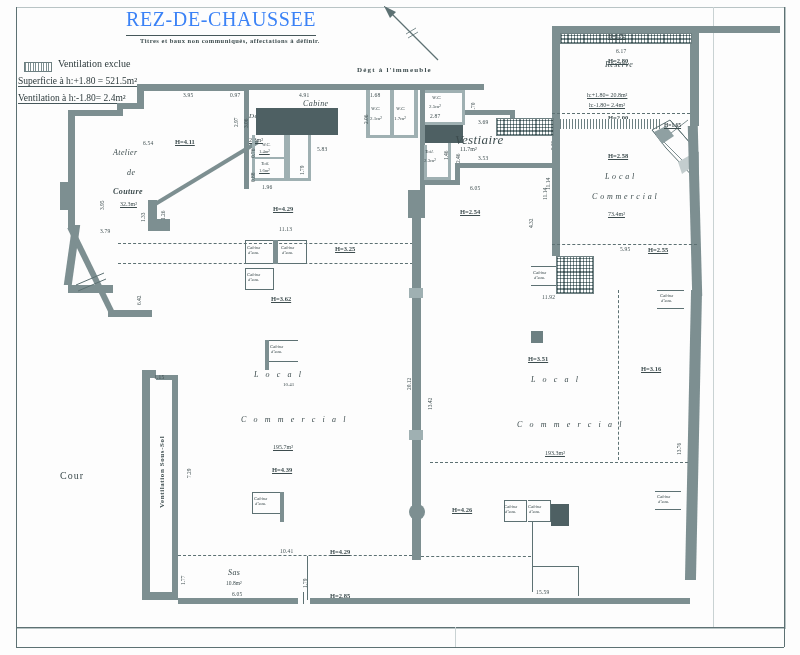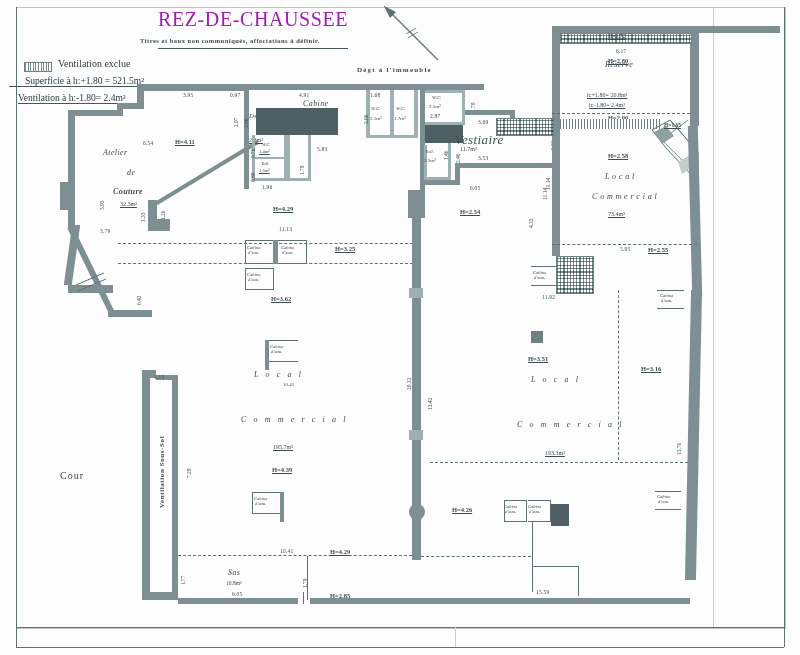--- a/index.html
+++ b/index.html
@@ -23,22 +23,22 @@
   .txt{position:absolute;color:#3d4c4e;white-space:nowrap;font-family:"Liberation Serif",serif;}
   .dim{font-size:5.5px;letter-spacing:.2px;color:#415052;}
   .dimv{font-size:5.5px;color:#415052;transform-origin:0 0;transform:rotate(-90deg);}
   .room{font-style:italic;font-size:8px;letter-spacing:.4px;}
   .room-sp{font-style:italic;font-size:8px;letter-spacing:2.6px;}
   .area{font-size:6px;text-decoration:underline;}
   .hlab{font-size:6.5px;text-decoration:underline;font-weight:bold;}
   .cab{font-size:4.6px;font-style:italic;line-height:1.15;text-align:center;}
   .vert-lab{font-size:7px;font-weight:bold;letter-spacing:.6px;transform-origin:0 0;transform:rotate(-90deg);}
 
-  #title{position:absolute;left:158px;top:8px;font-size:20px;letter-spacing:.6px;
-         color:#a21caf;border-bottom:1.4px solid #46575a;padding-bottom:17px;}
+  #title{position:absolute;left:126px;top:8px;font-size:20px;letter-spacing:.6px;
+         color:#3b82f6;border-bottom:1.4px solid #46575a;padding-bottom:4px;}
   #subtitle{position:absolute;left:140px;top:37px;font-size:6.5px;font-weight:bold;
             letter-spacing:.5px;color:#3d4c4e;}
   .legend-line{position:absolute;font-size:9.5px;color:#2d3a3c;
                border-bottom:1px solid #46575a;padding-bottom:0px;}
   #legend-swatch{position:absolute;left:24px;top:62px;width:26px;height:8px;
       background:repeating-linear-gradient(90deg,#7d8f91 0 1px,#fff 1px 2.6px),
                  repeating-linear-gradient(0deg,#7d8f91 0 1px,#fff 1px 2.8px);
       border:1px solid #6e8082;}
   #legend-swatch-label{position:absolute;left:58px;top:58px;font-size:10px;color:#2d3a3c;}
 
@@ -55,21 +55,21 @@
   <div class="line-v" style="left:784px;top:7px;height:640px;"></div>
   <div class="line-h" style="left:16px;top:647px;width:768px;"></div>
   <div class="line-v" style="left:713px;top:7px;height:620px;border-color:#c9d2d3;"></div>
   <div class="line-v" style="left:455px;top:627px;height:20px;border-color:#c9d2d3;"></div>
 
   <div id="title">REZ-DE-CHAUSSEE</div>
   <div id="subtitle">Titres et baux non communiqués, affectations à définir.</div>
 
   <div id="legend-swatch"></div>
   <div id="legend-swatch-label">Ventilation exclue</div>
-  <div class="legend-line" style="left:9px;top:76px;padding-left:16px;">Superficie à h:+1.80 = 521.5m²</div>
+  <div class="legend-line" style="left:18px;top:76px;">Superficie à h:+1.80 = 521.5m²</div>
   <div class="legend-line" style="left:18px;top:93px;">Ventilation à h:-1.80= 2.4m²</div>
 
   <svg class="arrow-n" style="left:376px;top:2px;" width="70" height="62" viewBox="0 0 70 62">
     <line x1="62" y1="58" x2="10" y2="6" stroke="#5d7173" stroke-width="1.3"></line>
     <line x1="60" y1="56" x2="8" y2="4" stroke="#5d7173" stroke-width="0.8"></line>
     <polygon points="8,4 20,10 14,16" fill="#5d7173"></polygon>
     <line x1="30" y1="32" x2="40" y2="26" stroke="#5d7173" stroke-width="0.8"></line>
     <line x1="32" y1="36" x2="42" y2="30" stroke="#5d7173" stroke-width="0.8"></line>
   </svg>
   <div class="txt" style="left:357px;top:66px;font-size:7px;font-weight:bold;letter-spacing:1.2px;">Dégt à l'immeuble</div>
@@ -77,21 +77,21 @@
   <div class="wall" style="left:137px;top:84px;width:110px;height:7px;"></div>
   <div class="wall" style="left:137px;top:84px;width:7px;height:25px;"></div>
   <div class="wall" style="left:117px;top:103px;width:27px;height:6px;"></div>
   <div class="wall" style="left:117px;top:103px;width:6px;height:7px;"></div>
   <div class="wall" style="left:68px;top:110px;width:55px;height:6px;"></div>
   <div class="wall" style="left:68px;top:110px;width:7px;height:118px;"></div>
   <div class="wall" style="left:60px;top:182px;width:15px;height:28px;"></div>
   <div class="wall" style="left:68px;top:225px;width:8px;height:60px;transform:skewX(-8deg);"></div>
   <div class="wall" style="left:68px;top:285px;width:45px;height:8px;"></div>
 
-  <div class="txt room" style="left:103px;top:148px;text-align:center;">Atelier</div>
+  <div class="txt room" style="left:113px;top:148px;text-align:center;">Atelier</div>
   <div class="txt room" style="left:127px;top:168px;">de</div>
   <div class="txt room" style="left:113px;top:187px;font-weight:bold;">Couture</div>
   <div class="txt area" style="left:120px;top:201px;">32.3m²</div>
   <div class="txt hlab" style="left:175px;top:138px;">H=4.11</div>
 
   <svg style="position:absolute;left:150px;top:140px;" width="110" height="70" viewBox="0 0 110 70">
     <line x1="108" y1="2" x2="2" y2="66" stroke="#7d8f91" stroke-width="4"></line>
   </svg>
   <div class="wall" style="left:148px;top:200px;width:9px;height:22px;"></div>
   <div class="wall" style="left:148px;top:219px;width:22px;height:12px;"></div>

